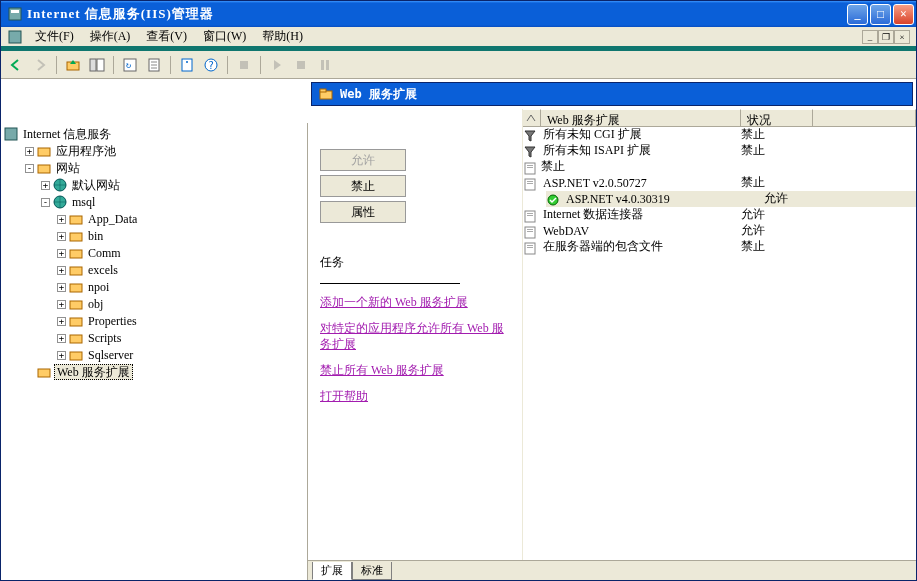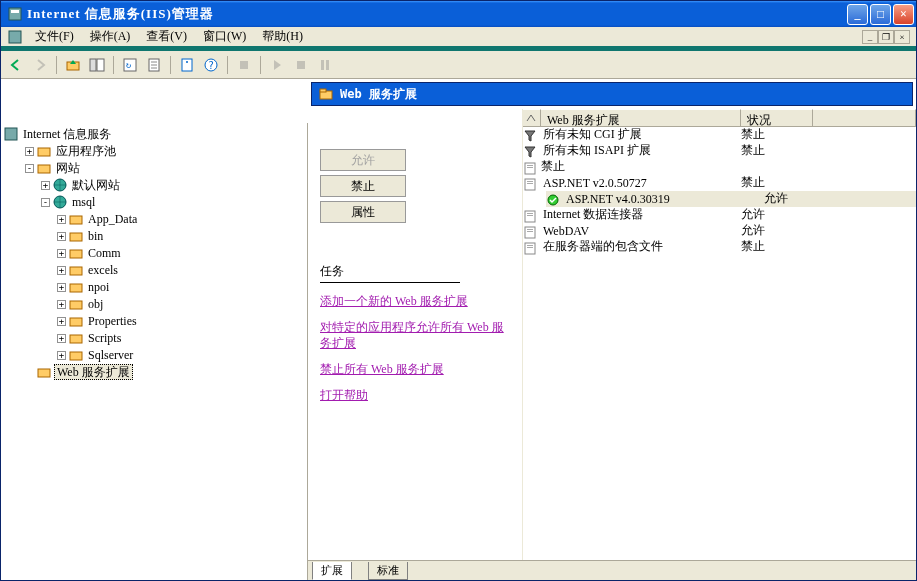--- a/index.html
+++ b/index.html
@@ -28,35 +28,35 @@
 .tree-node .expander { display: inline-block; width: 9px; height: 9px; border: 1px solid #919191; text-align: center; line-height: 7px; font-size: 9px; font-family: monospace; margin-right: 2px; vertical-align: middle; background: #fff; color: #000; }
 .tree-node .icon { display: inline-block; width: 16px; height: 16px; vertical-align: middle; margin-right: 2px; }
 .tree-node .label { vertical-align: middle; padding: 0 2px; }
 .tree-node .label.sel { background: #ece9d8; border: 1px dotted #000; }
 .right-pane { flex: 1; display: flex; flex-direction: column; background: #fff; }
 .header-band { height: 24px; background: #0a5fd8; color: #fff; display: flex; align-items: center; padding: 0 6px; font-weight: bold; gap: 6px; border: 1px solid #0a246a; margin: 3px; }
 .right-body { flex: 1; display: flex; overflow: hidden; }
 .actions-col { width: 214px; padding: 40px 12px 12px 12px; font-family: "Tahoma","SimSun"; }
 .action-btn { width: 86px; height: 22px; border: 1px solid #999; background: #ece9d8; margin-bottom: 4px; display: block; font-family: "SimSun"; font-size: 12px; }
 .action-btn.disabled { color: #a0a0a0; }
-.tasks-hdr { margin-top: 40px; font-size: 12px; border-bottom: 1px solid #000; padding-bottom: 2px; margin-bottom: 8px; width: 140px; }
+.tasks-hdr { margin-top: 31px; font-size: 12px; border-bottom: 1px solid #000; padding-bottom: 12px; margin-bottom: 8px; width: 140px; }
 .task-link { color: #a21caf; text-decoration: underline; display: block; margin: 10px 0; font-family: "SimSun"; line-height: 16px; }
 .list-col { flex: 1; border-left: 1px solid #ece9d8; }
 .list-header { height: 18px; background: #ece9d8; border-bottom: 1px solid #aca899; display: flex; font-family: "SimSun"; }
 .list-header .col { border-right: 1px solid #aca899; border-top: 1px solid #fff; padding: 2px 6px; height: 100%; }
 .list-header .col.sortcol { width: 18px; padding: 0; }
 .col-name { width: 200px; }
 .col-status { width: 72px; }
 .list-body { }
 .list-row { display: flex; height: 16px; align-items: flex-end; font-family: "SimSun","Tahoma"; }
 .list-row.selected { background: #ece9d8; margin-left: 23px; }
 .list-row .row-icon { width: 18px; text-align: center; }
 .list-row .row-name { width: 200px; padding-left: 2px; }
 .list-row .row-status { width: 72px; }
-.bottom-tabs { height: 20px; border-top: 1px solid #aca899; display: flex; align-items: flex-end; background: #ece9d8; padding-left: 4px; gap: 16px; font-family: "SimSun"; }
+.bottom-tabs { height: 20px; border-top: 1px solid #aca899; display: flex; align-items: flex-end; background: #ece9d8; padding-left: 4px; gap: 0; font-family: "SimSun"; }
 .tab { border: 1px solid #808080; border-top: none; padding: 1px 8px; background: #ece9d8; font-size: 11px; position: relative; top: 0; }
 .tab.active { background: #fff; border-bottom-color: #fff; }
 svg { display: block; }
 </style>
 </head>
 <body>
 
 <div class="window">
 
   <div class="titlebar">

